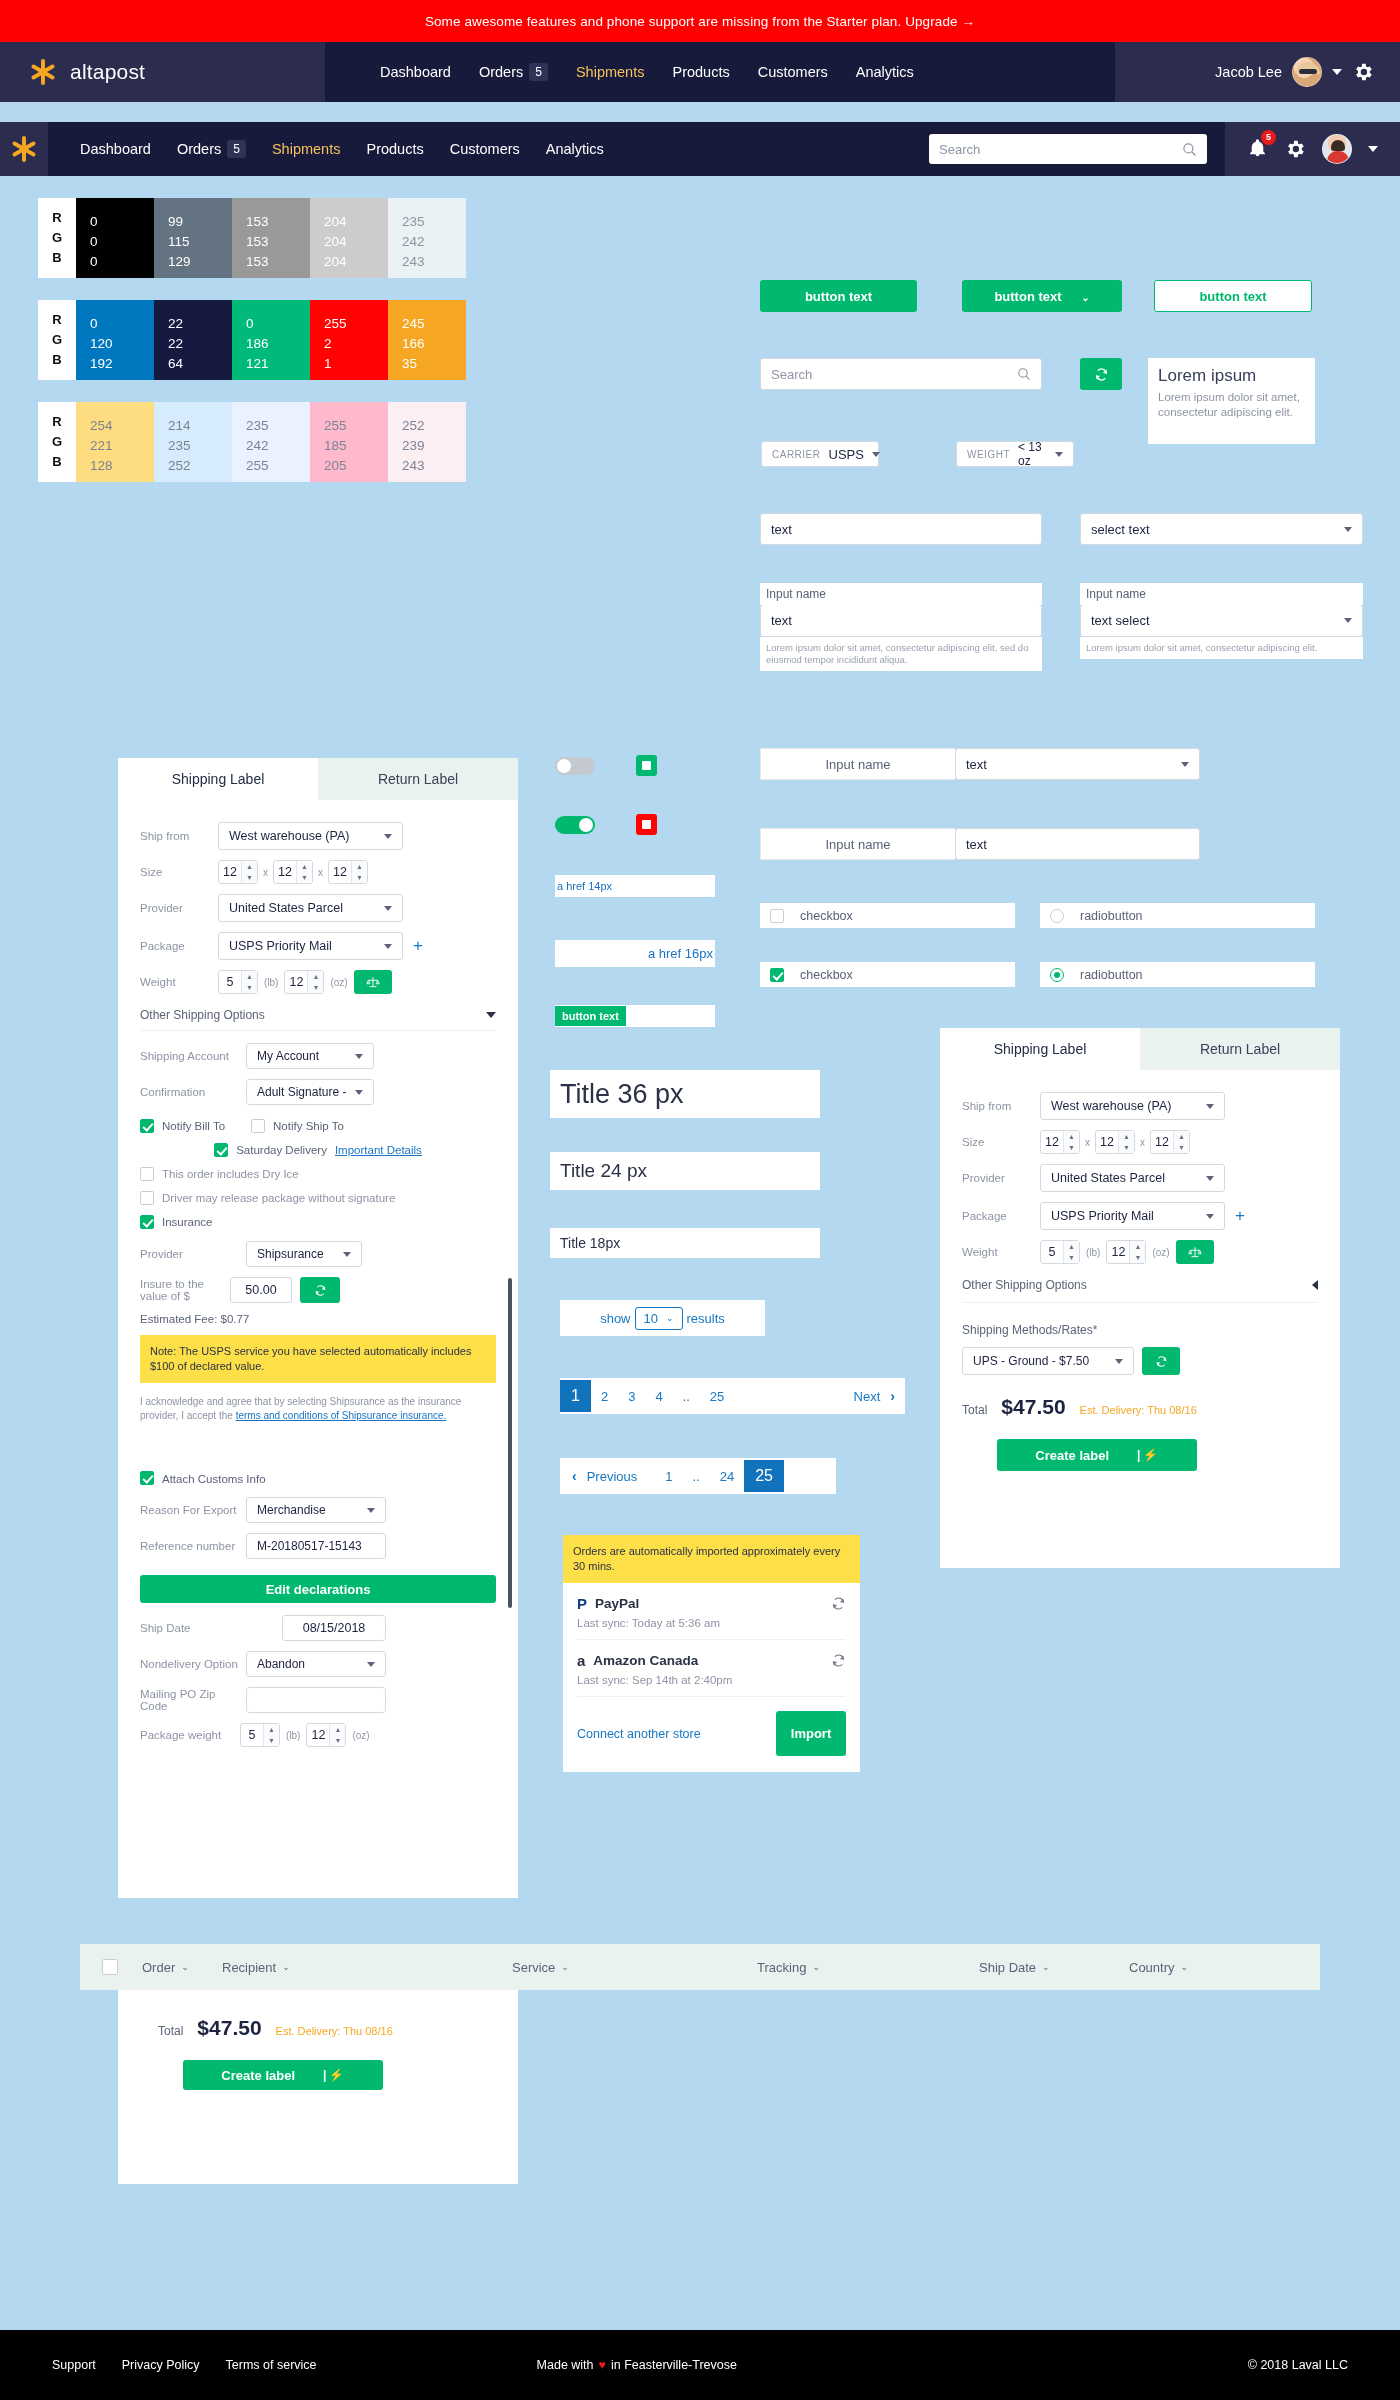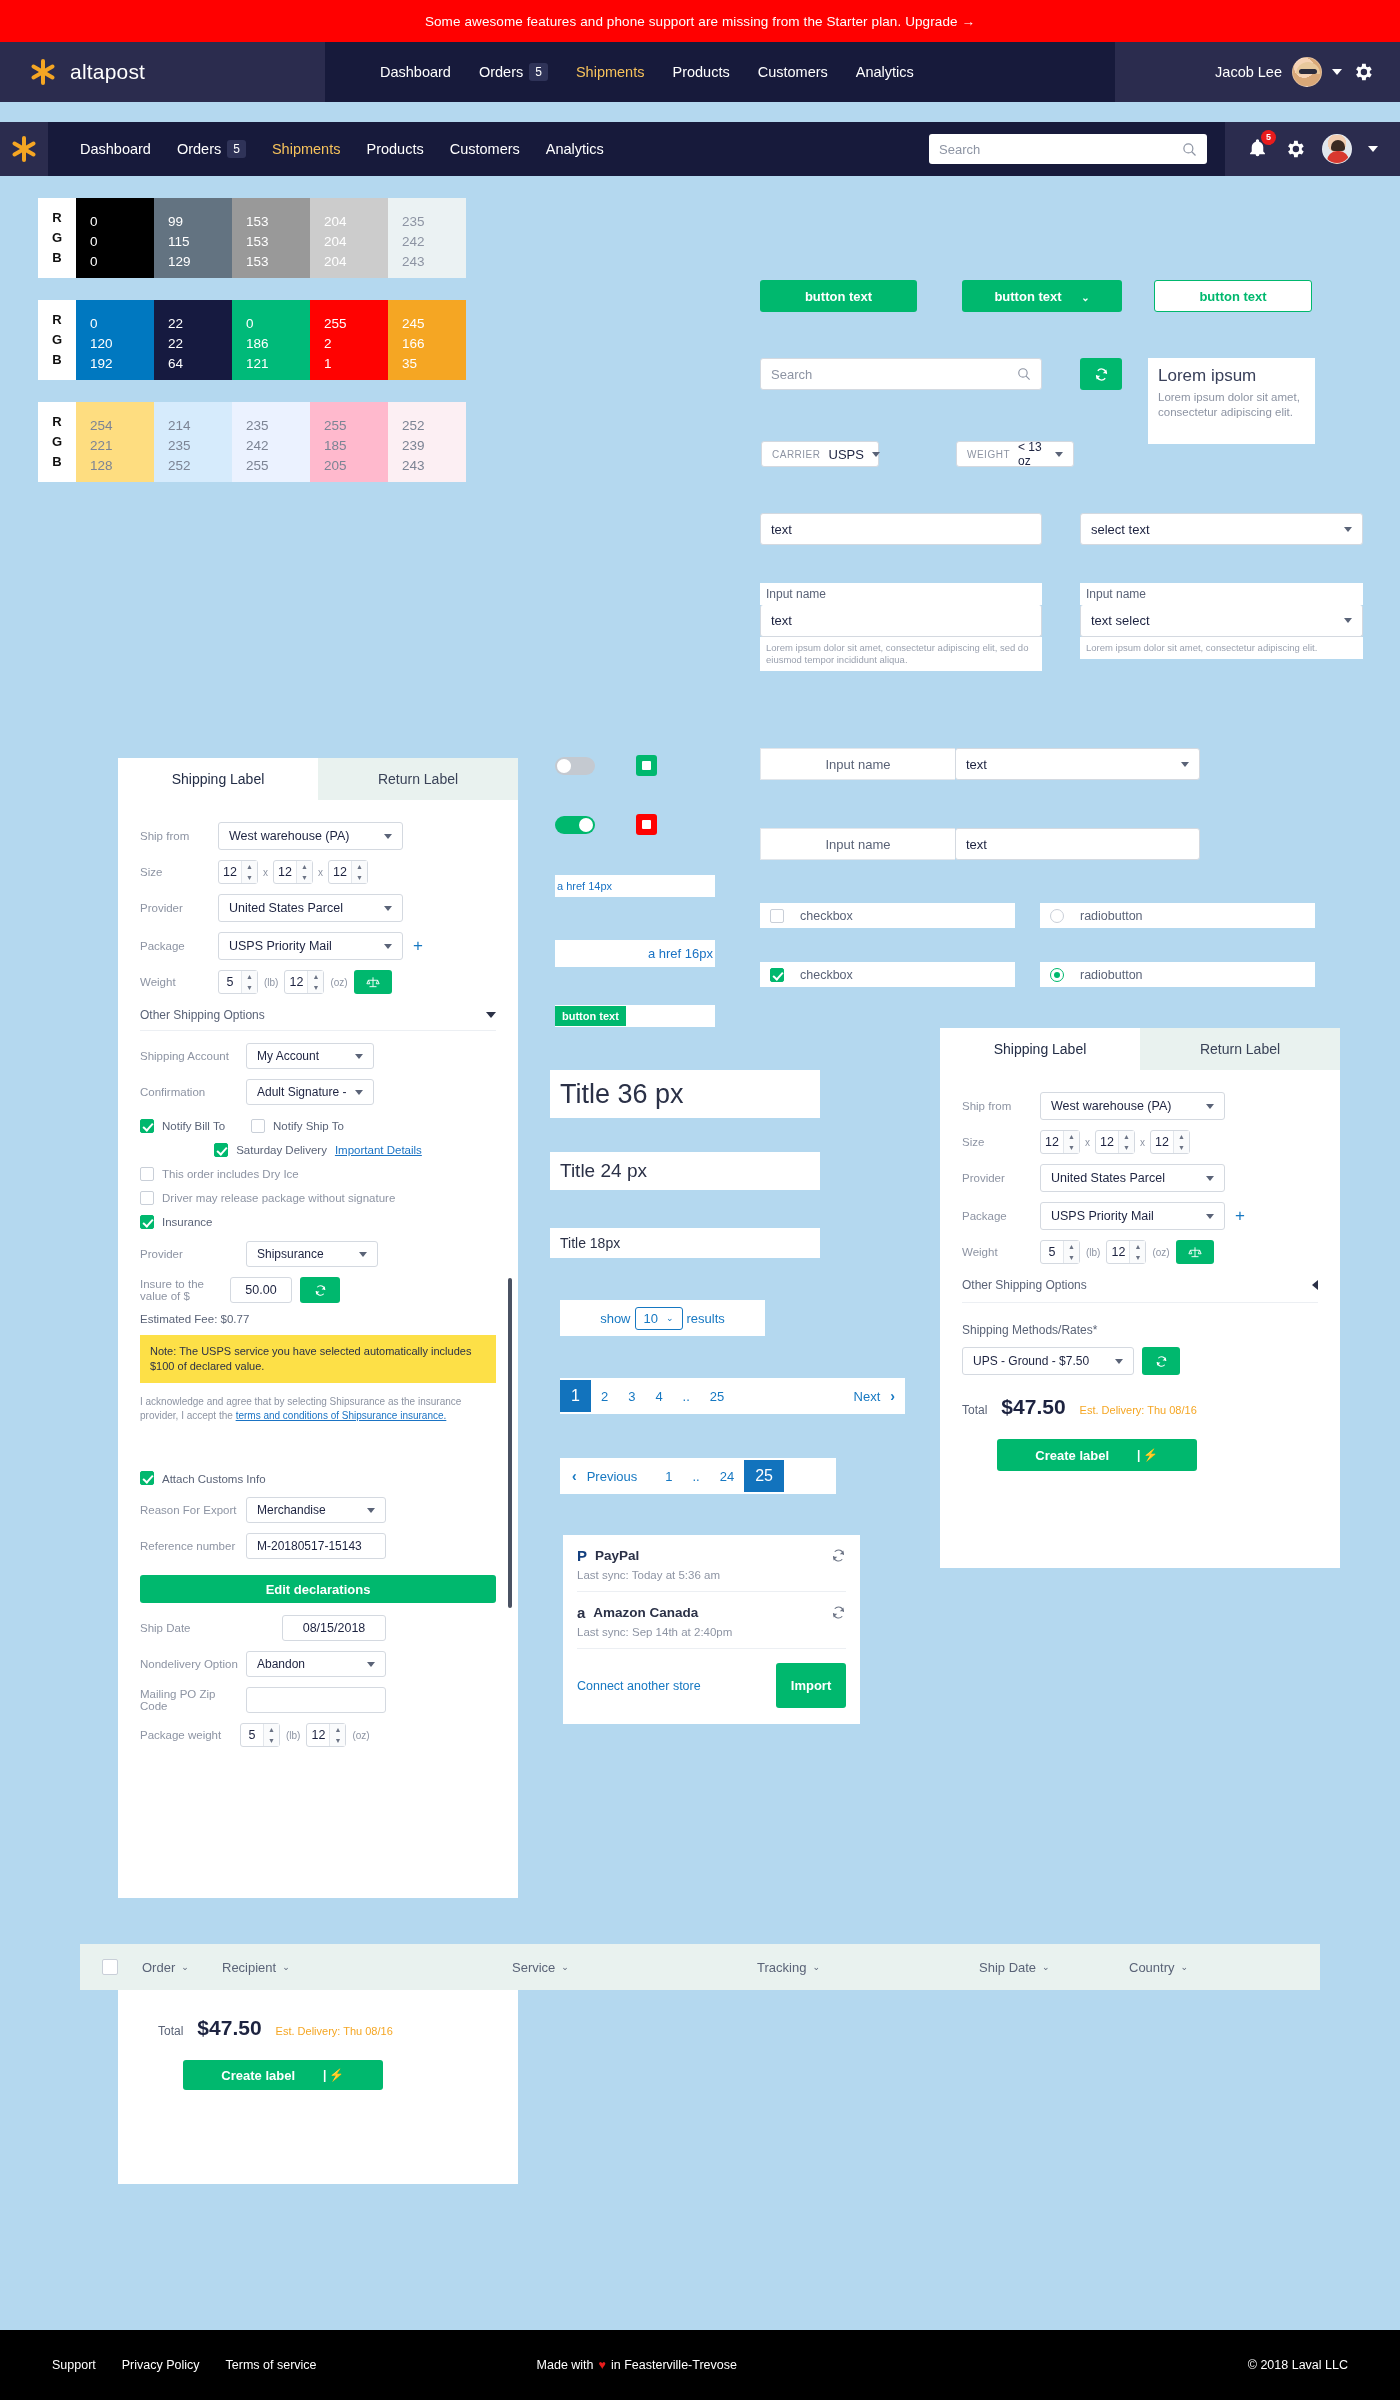--- a/index.html
+++ b/index.html
@@ -460,20 +460,21 @@
   <div class="abs pagi" style="left:560px;top:1458px;width:276px;height:36px;">
     <span style="color:#1678c2;font-size:14px;padding-left:12px;font-weight:bold;">‹</span>
     <a href="#">Previous</a>
     <a href="#" style="padding-left:18px;">1</a>
     <a href="#">..</a>
     <a href="#">24</a>
     <span class="cur">25</span>
   </div>
 
   <div class="abs" style="left:563px;top:1535px;width:297px;background:#fff;">
+    <div class="note-yellow">Orders are automatically imported approximately every 30 mins.</div>
     <div style="padding:0 14px;">
       <div style="padding:12px 0 10px;border-bottom:1px solid #eceff3;">
         <div style="display:flex;align-items:center;gap:8px;">
           <span style="color:#14407f;font-weight:bold;font-size:15px;">P</span>
           <span style="font-size:13.5px;font-weight:bold;color:#2b3147;">PayPal</span>
           <svg width="15" height="15" viewBox="0 0 24 24" style="margin-left:auto">
               <path fill="none" stroke="#6b7384" stroke-width="1.8" d="M20 11a8 8 0 0 0-14-5M4 13a8 8 0 0 0 14 5"></path>
               <path fill="#6b7384" d="M20 4v6h-6zM4 20v-6h6z"></path>
             </svg>
         </div>
@@ -612,21 +613,21 @@
         <div style="display:flex;align-items:center;gap:8px;margin-bottom:10px;">
           <span class="cbx"></span>
           <span style="font-size:11.5px;color:#8d94a3;">Driver may release package without signature</span>
         </div>
         <div style="display:flex;align-items:center;gap:8px;margin-bottom:12px;">
           <span class="cbx on"></span>
           <span style="font-size:11.5px;color:#5a6377;">Insurance</span>
         </div>
         <div class="frow">
           <span class="flabel" style="width:106px">Provider</span>
-          <div class="fld" style="width:132px;height:26px;">
+          <div class="fld" style="width:116px;height:26px;">
               <span style="font-size:12px">Shipsurance</span>
               <span class="chev"></span>
             </div>
         </div>
         <div class="frow">
           <span class="flabel" style="width:90px">Insure to the value of $</span>
           <div class="fld" style="width:62px;height:26px;justify-content:center;">
               <span style="font-size:12.5px">50.00</span>
             </div>
           <button class="btn-green" style="width:40px;height:26px;margin-left:8px;display:flex;align-items:center;justify-content:center;">

